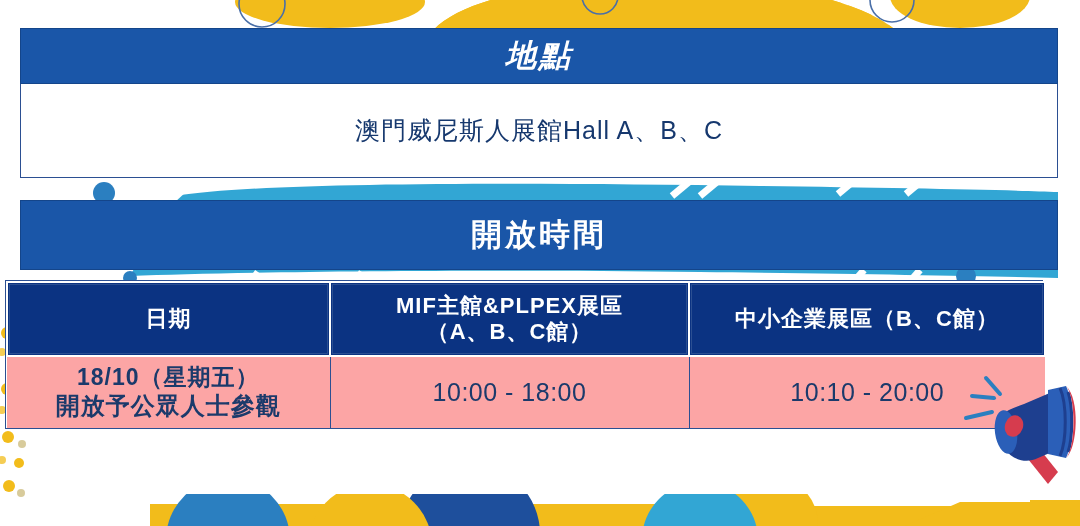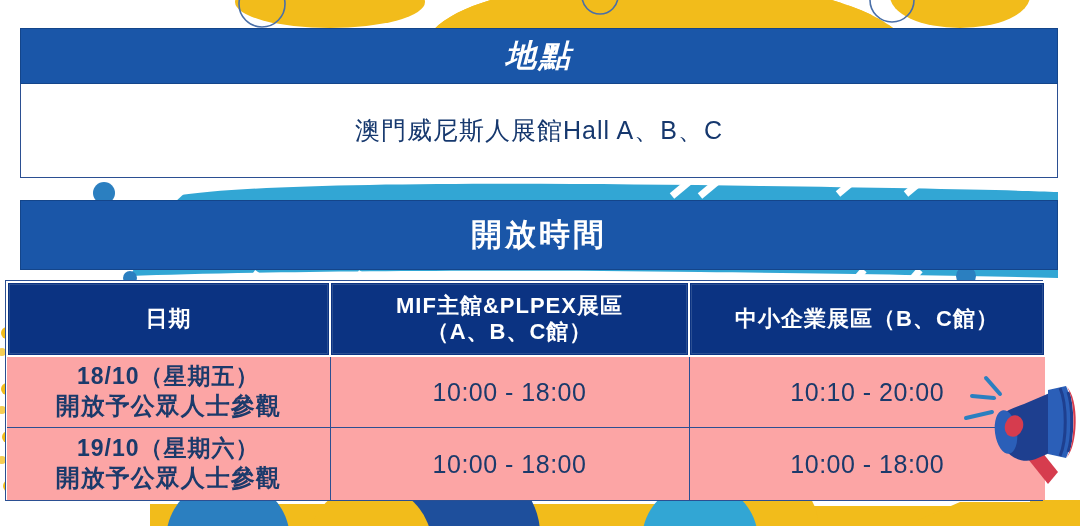--- a/index.html
+++ b/index.html
@@ -273,32 +273,20 @@
             <div class="date-main">18/10（星期五）</div>
             <div class="date-sub">開放予公眾人士參觀</div>
           </td>
           <td>
             <span class="time-txt">10:00 - 18:00</span>
           </td>
           <td>
             <span class="time-txt">10:10 - 20:00</span>
           </td>
         </tr>
-        <tr>
-          <td>
-            <div class="date-main">19/10（星期六）</div>
-            <div class="date-sub">開放予公眾人士參觀</div>
-          </td>
-          <td>
-            <span class="time-txt">10:00 - 18:00</span>
-          </td>
-          <td>
-            <span class="time-txt">10:00 - 18:00</span>
-          </td>
-        </tr>
       </tbody>
     </table>
   </div>
 
   <div id="megaphone">
     <svg width="120" height="130" viewBox="0 0 120 130" xmlns="http://www.w3.org/2000/svg">
 
       <g stroke="#2b7fc0" stroke-width="4" stroke-linecap="round">
         <line x1="4" y1="46" x2="30" y2="40"></line>
         <line x1="10" y1="24" x2="32" y2="26"></line>

